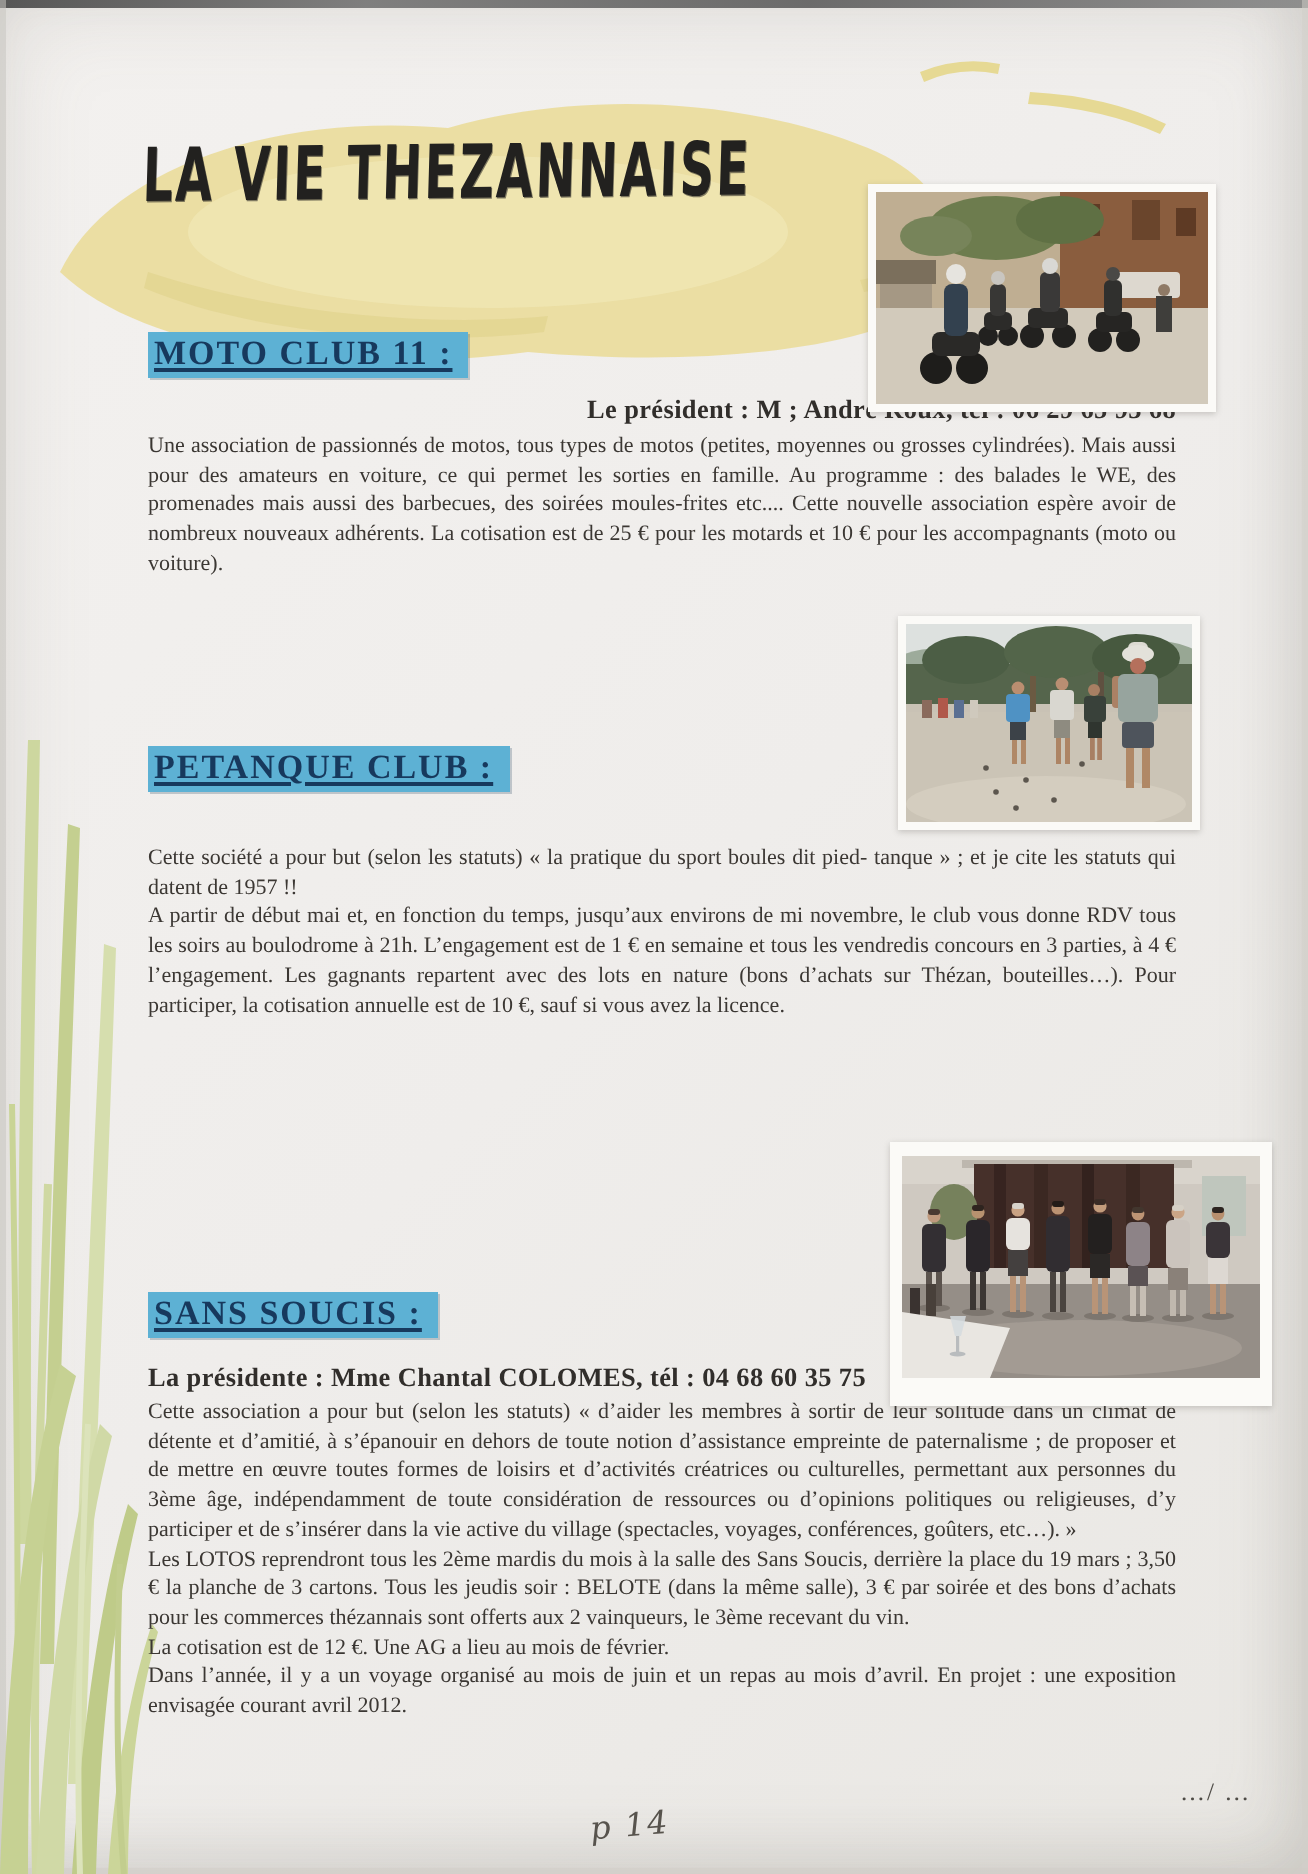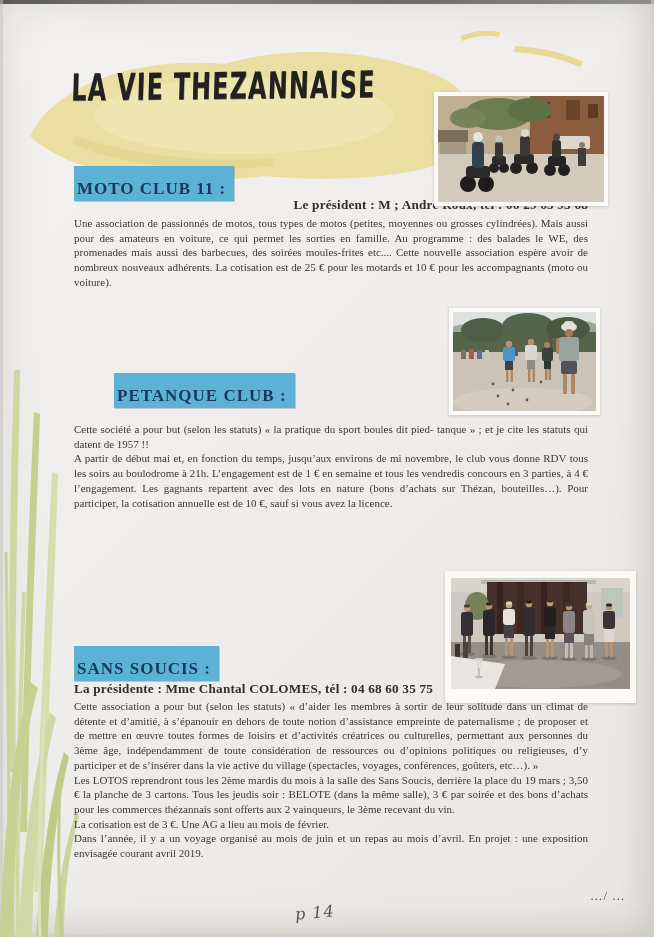--- a/index.html
+++ b/index.html
@@ -23,25 +23,25 @@
     font-family:"DejaVu Sans",sans-serif;font-weight:bold;font-size:29px;
     letter-spacing:1.5px;color:#22211f;white-space:nowrap;
     transform:scale(.82,1.28) skewX(-3deg) rotate(-.4deg);transform-origin:0 0;
     text-shadow:.5px .5px 0 rgba(34,33,31,.55);
   }
 
   .hl{position:absolute;left:74px;}
   .hl span{
     display:inline-block;background:#5db1d4;color:#17395d;
     font-weight:bold;font-size:17px;letter-spacing:1px;
-    padding:13px 8px 2px 3px;
-    text-decoration-thickness:2px;text-underline-offset:2px;
+    padding:1px 8px 2px 3px;
+    text-decoration:underline;text-decoration-thickness:2px;text-underline-offset:2px;
     box-shadow:1px 1px 0 rgba(40,70,95,.25);
   }
-  .h-moto{top:166px;} .h-pet{top:373px;margin-left:40px;} .h-sans{top:646px;}
+  .h-moto{top:166px;} .h-pet{top:373px;} .h-sans{top:646px;}
 
   .president{position:absolute;left:74px;width:514px;margin:0;
     font-weight:bold;font-size:13.2px;color:#312e2b;letter-spacing:.2px;}
   .p-moto{top:197px;text-align:right;} .p-pet{top:403px;} .p-sans{top:681px;}
 
   .body{position:absolute;left:74px;width:514px;color:#3b3733;
     font-size:11px;line-height:14.7px;text-align:justify;}
   .body p{margin:0;}
   .b-moto{top:216px;} .b-pet{top:422px;} .b-sans{top:699px;}
 
@@ -110,22 +110,22 @@
     <p>A partir de début mai et, en fonction du temps, jusqu’aux environs de mi novembre, le club vous donne RDV tous les soirs au boulodrome à 21h. L’engagement est de 1 € en semaine et tous les vendredis concours en 3 parties, à 4 € l’engagement. Les gagnants repartent avec des lots en nature (bons d’achats sur Thézan, bouteilles…). Pour participer, la cotisation annuelle est de 10 €, sauf si vous avez la licence.</p>
   </div>
 
   <div class="hl h-sans">
     <span>SANS SOUCIS :</span>
   </div>
   <p class="president p-sans">La présidente : Mme Chantal COLOMES, tél : 04 68 60 35 75</p>
   <div class="body b-sans">
     <p>Cette association a pour but (selon les statuts) « d’aider les membres à sortir de leur solitude dans un climat de détente et d’amitié, à s’épanouir en dehors de toute notion d’assistance empreinte de paternalisme ; de proposer et de mettre en œuvre toutes formes de loisirs et d’activités créatrices ou culturelles, permettant aux personnes du 3ème âge, indépendamment de toute considération de ressources ou d’opinions politiques ou religieuses, d’y participer et de s’insérer dans la vie active du village (spectacles, voyages, conférences, goûters, etc…). »</p>
     <p>Les LOTOS reprendront tous les 2ème mardis du mois à la salle des Sans Soucis, derrière la place du 19 mars ; 3,50 € la planche de 3 cartons. Tous les jeudis soir : BELOTE (dans la même salle), 3 € par soirée et des bons d’achats pour les commerces thézannais sont offerts aux 2 vainqueurs, le 3ème recevant du vin.</p>
-    <p>La cotisation est de 3 €. Une AG a lieu au mois de février.</p>
-    <p>Dans l’année, il y a un voyage organisé au mois de juin et un repas au mois d’avril. En projet : une exposition envisagée courant avril 2019.</p>
+    <p>La cotisation est de 12 €. Une AG a lieu au mois de février.</p>
+    <p>Dans l’année, il y a un voyage organisé au mois de juin et un repas au mois d’avril. En projet : une exposition envisagée courant avril 2012.</p>
   </div>
 
   <div class="photo ph-moto">
     <div class="photo-inner">
       <svg viewBox="0 0 166 106" preserveAspectRatio="none">
         <rect width="166" height="106" fill="#cdc5b4"></rect>
         <rect width="166" height="58" fill="#bfae92"></rect>
         <rect x="92" width="74" height="62" fill="#8a5d3e"></rect>
         <rect x="100" y="6" width="12" height="16" fill="#5e3a24"></rect>
         <rect x="128" y="4" width="14" height="20" fill="#6a452c"></rect>

